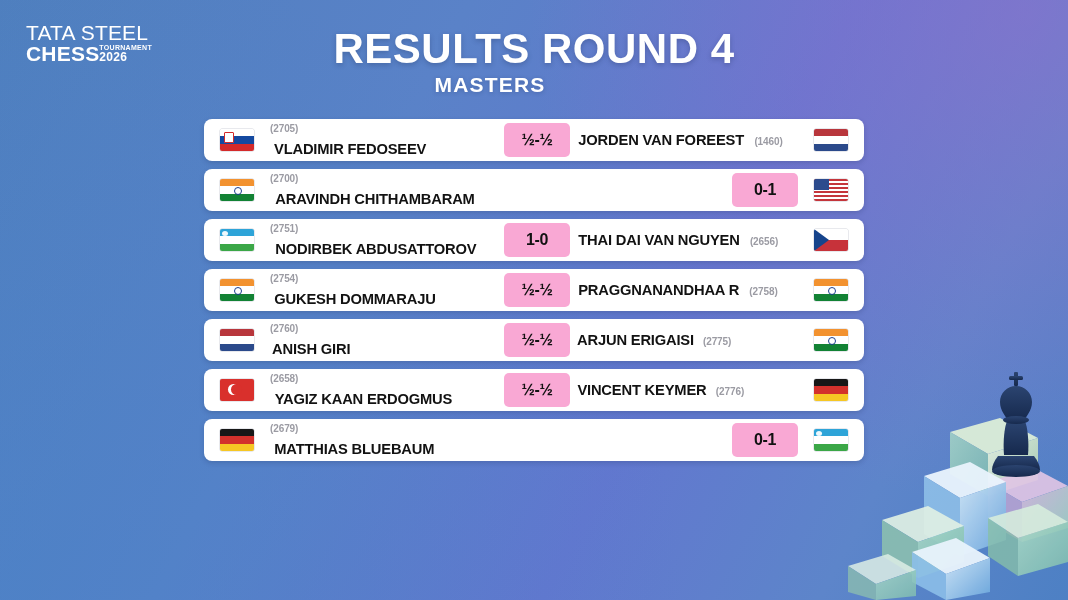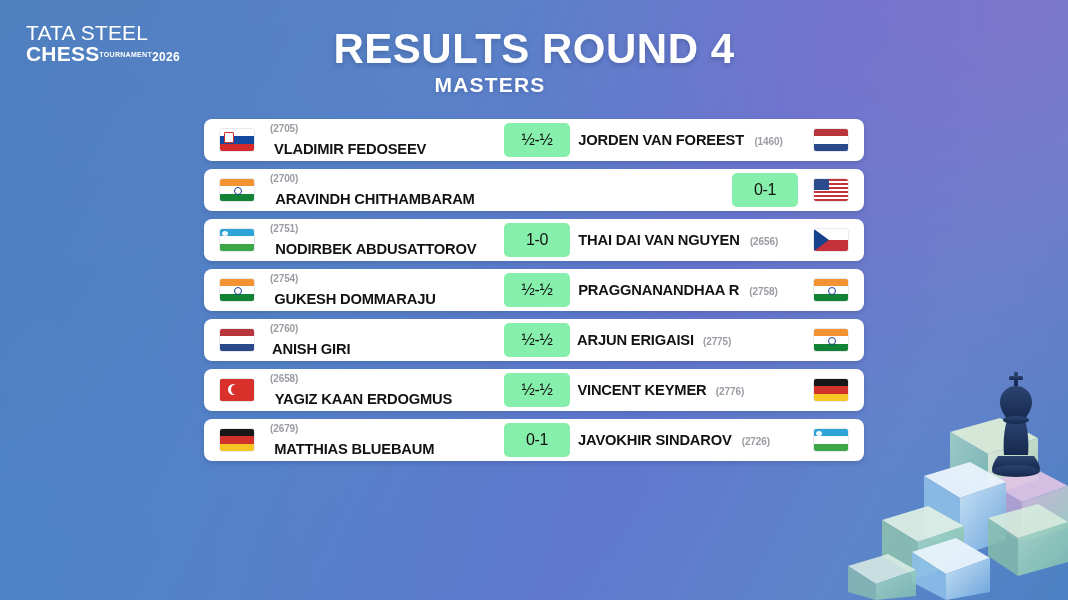--- a/index.html
+++ b/index.html
@@ -42,20 +42,21 @@
     align-items: flex-end;
     gap: 0;
   }
   #logo .l2 {
     font-size: 21px;
     font-weight: 700;
     letter-spacing: 0.2px;
   }
   #logo .sub {
     display: flex;
+    flex-direction: column;
     line-height: 1.0;
     padding-bottom: 1px;
   }
   #logo .sub .t {
     font-size: 7px;
     font-weight: 700;
     letter-spacing: 0.3px;
   }
   #logo .sub .y {
     font-size: 12px;
@@ -213,24 +214,24 @@
     color: #9b9ba3;
     letter-spacing: -0.1px;
   }
 
   .score {
     flex: 0 0 66px;
     height: 34px;
     display: flex;
     align-items: center;
     justify-content: center;
-    background: #86efac;
+    background: #f9a8d4;
     border-radius: 5px;
     font-size: 16px;
-    font-weight: 400;
+    font-weight: 700;
     color: #111111;
     letter-spacing: -0.3px;
   }
 
   
   #art {
     position: absolute;
     right: 0;
     bottom: 0;
     width: 230px;
@@ -359,24 +360,20 @@
       </div>
       <div class="row">
         <div class="flag-cell">
           <span class="flag fl-de"></span>
         </div>
         <div class="player left">
           <span class="prating">(2679)</span>
           <span class="pname">MATTHIAS BLUEBAUM</span>
         </div>
         <div class="score">0-1</div>
-        <div class="player right">
-          <span class="pname">JAVOKHIR SINDAROV</span>
-          <span class="prating">(2726)</span>
-        </div>
         <div class="flag-cell">
           <span class="flag fl-uz"></span>
         </div>
       </div>
     </div>
 
   <svg id="art" viewBox="0 0 230 230">
     <defs>
       <linearGradient id="gA" x1="0" y1="0" x2="1" y2="1">
         <stop offset="0" stop-color="#e9f3e2"></stop>

